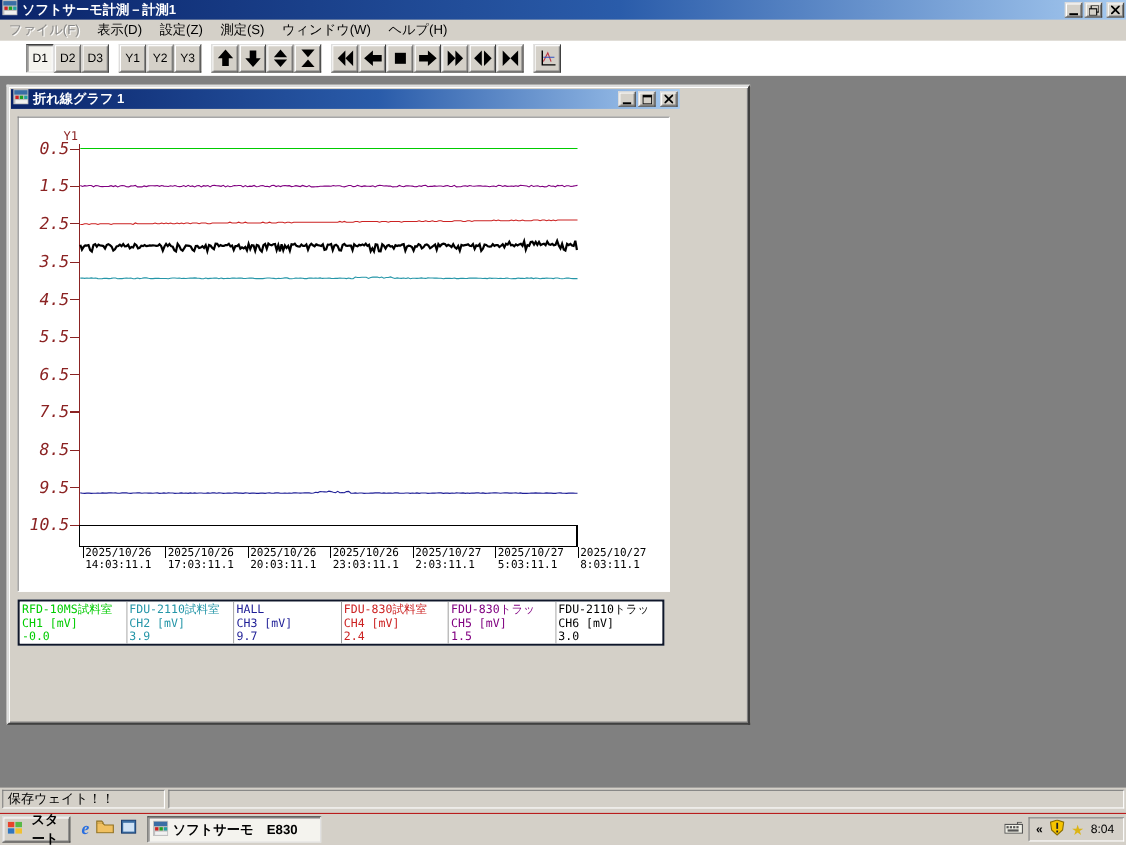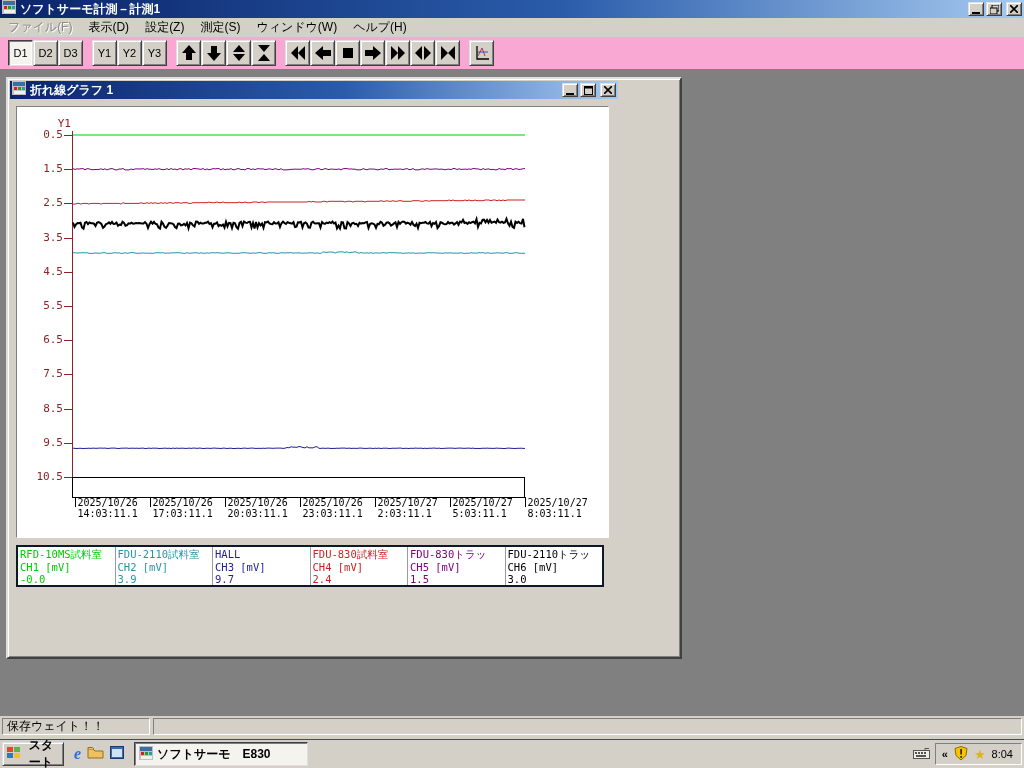--- a/index.html
+++ b/index.html
@@ -21,44 +21,44 @@
   .title-text { font-size:12px; font-weight:bold; margin-left:4px; white-space:nowrap; }
   .cap-btns { margin-left:auto; display:flex; gap:2px; }
   .cap-btn { width:16px; height:14px; display:flex; align-items:center; justify-content:center; padding:0; }
   .cap-btn svg { display:block; }
 
   .menubar { left:0; top:18px; width:1024px; height:19px; background:#d4d0c8;
     display:flex; align-items:center; font-size:12px; border-bottom:1px solid #d4d0c8; }
   .menu-item { padding:2px 8px; color:#000; }
   .menu-item.disabled { color:#888; text-shadow:1px 1px 0 #fff; }
 
-  .toolbar { left:0; top:37px; width:1024px; height:32px; background:#f9a8d4;
-    display:flex; align-items:center; padding-left:8px; }
+  .toolbar { left:0; top:37px; width:1024px; height:32px; background:#ffffff;
+    display:flex; align-items:center; padding-left:24px; }
   .tb-group { display:flex; margin-right:9px; }
   .tb-btn { width:25px; height:26px; display:flex; align-items:center; justify-content:center;
     font-size:11px; color:#000; font-family:"Liberation Sans",sans-serif; }
   .tb-btn svg { display:block; }
 
   
   .mdi { left:0; top:69px; width:1024px; height:648px; background:#808080; }
 
   
   .child { left:6px; top:8px; width:676px; height:582px; background:#d4d0c8;
     border:2px solid; border-color:#dfdfdf #404040 #404040 #dfdfdf;
     box-shadow: inset 1px 1px 0 #ffffff, inset -1px -1px 0 #808080; }
   .child-title { left:2px; top:2px; width:608px; height:18px;
     background:linear-gradient(90deg,#0a246a 0%,#2a5caa 55%,#a6caf0 100%);
     display:flex; align-items:center; padding:0 2px; color:#fff; }
 
   .chart-panel { left:8px; top:27px; width:593px; height:432px; background:#ffffff;
     border:1px solid; border-color:#808080 #ffffff #ffffff #808080; }
   .chart-panel svg { position:absolute; left:0; top:0; }
 
-  .axis-ylabel { position:absolute; font-family:"DejaVu Sans Mono",monospace; font-size:11px;
-    width:44px; text-align:right; line-height:14px; height:14px; }
+  .axis-ylabel { position:absolute; font-family:"DejaVu Sans Mono",monospace; font-size:15px;
+    width:44px; text-align:right; line-height:14px; height:14px;font-style:italic; }
   .axis-xlabel { position:absolute; font-family:"DejaVu Sans Mono",monospace; font-size:10px;
     line-height:10.5px; color:#000; white-space:pre; }
   .yaxis-name { position:absolute; font-family:"DejaVu Sans Mono",monospace; font-size:11px;
     width:34px; text-align:right; }
 
   .legend { left:8px; top:466px; width:588px; height:42px; display:flex; background:#fff;
     border:2px solid #0f172a; }
   .legend-cell { flex:1 1 0; border-right:1px solid #9a9a9a; background:#fff; padding:1px 2px;
     font-family:"DejaVu Sans Mono",monospace; font-size:10.5px; line-height:12.5px;
     white-space:nowrap; overflow:hidden; }
@@ -80,21 +80,21 @@
     border:1px solid; border-color:#808080 #ffffff #ffffff #808080; }
   .sb-cell.c1 { width:148px; }
   .sb-cell.c2 { flex:1; }
 
   
   .taskbar { left:0; top:739px; width:1024px; height:29px; background:#d4d0c8;
     border-top:1px solid #b91c1c; display:flex; align-items:center; padding:12px 2px; }
   .start-btn { width:62px; height:24px; display:flex; align-items:center; gap:3px;
     font-size:12px; font-weight:bold; padding:0 4px; }
   .ql { display:flex; align-items:center; gap:6px; margin:0 10px; }
-  .task-btn { width:174px; height:24px; display:flex; align-items:center; gap:4px;
+  .task-btn { width:158px; height:24px; display:flex; align-items:center; gap:4px;
     font-size:12px; font-weight:bold; padding:0 4px; background:#f4f3ee;
     border:1px solid; border-color:#404040 #dfdfdf #dfdfdf #404040;
     box-shadow: inset 1px 1px 0 #808080; white-space:nowrap; overflow:hidden; }
   .tray { margin-left:auto; display:flex; align-items:center; gap:5px; }
   .tray-well { display:flex; align-items:center; gap:6px; height:22px; padding:0 8px 0 6px;
     border:1px solid; border-color:#808080 #ffffff #ffffff #808080; font-size:11px; }
   .clock { font-size:11px; }
 </style>
 </head>
 <body>

